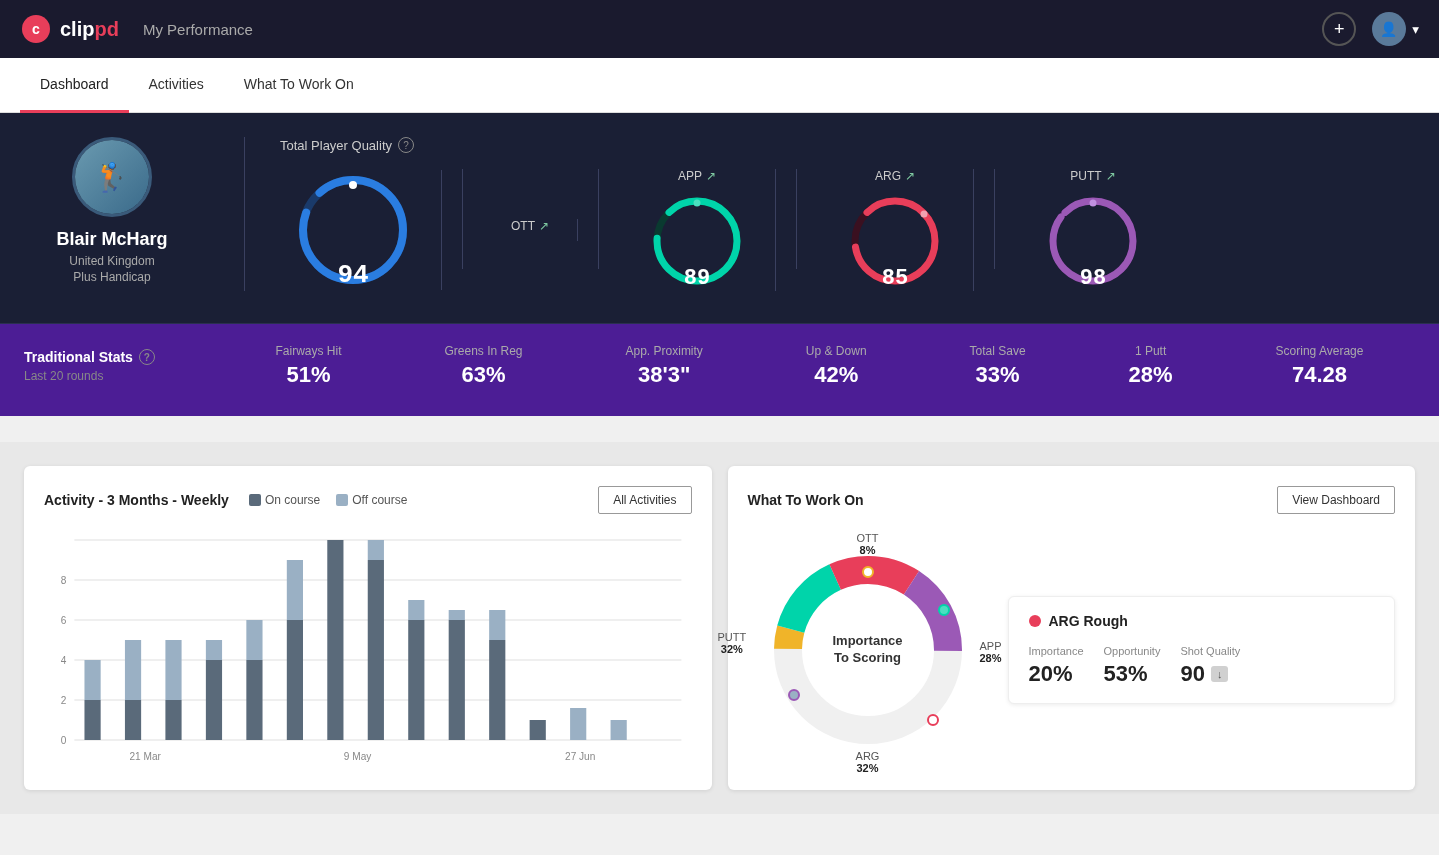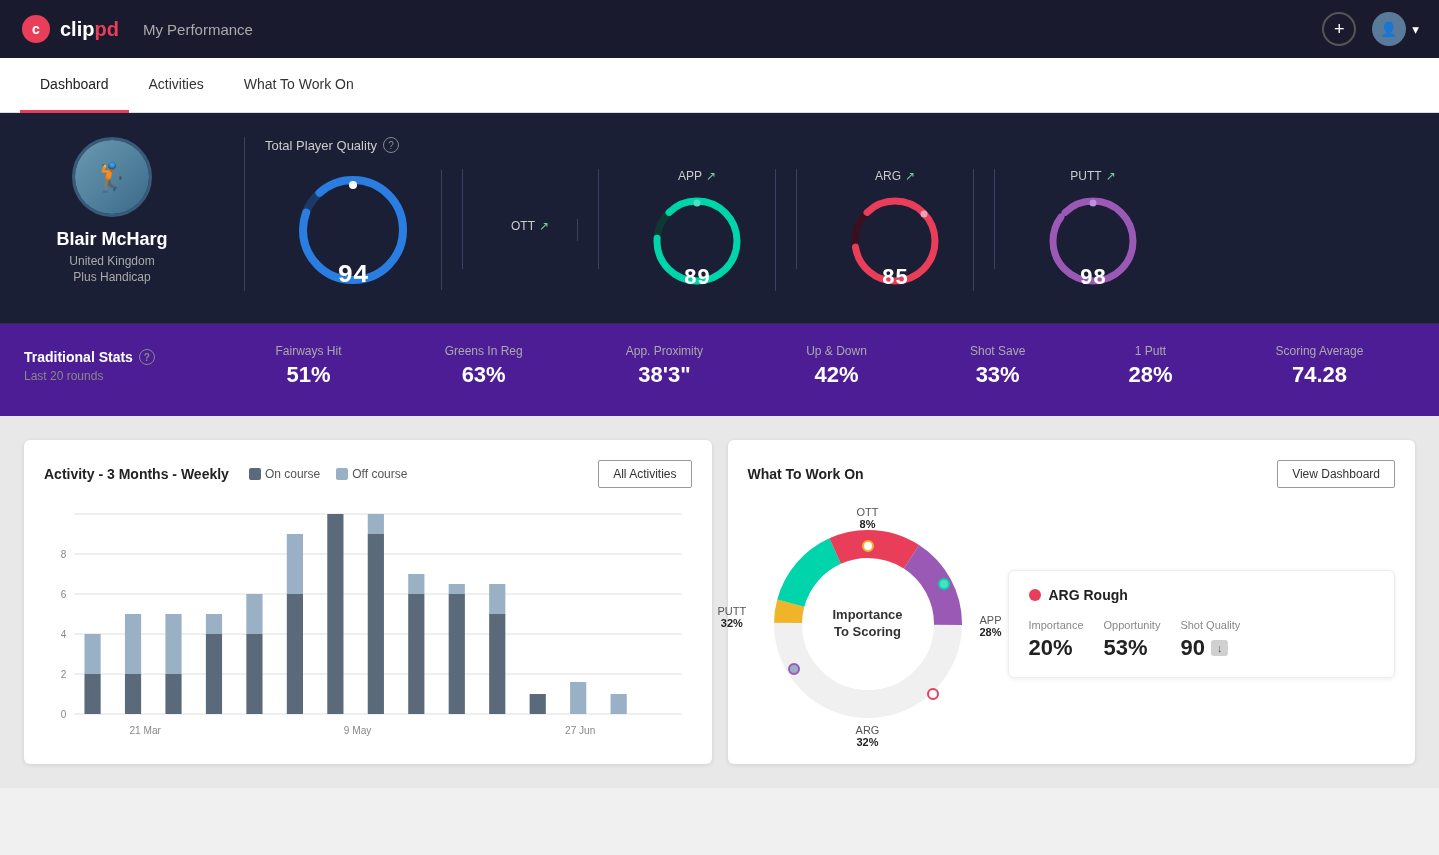--- a/index.html
+++ b/index.html
@@ -146,20 +146,21 @@
       display: flex;
       flex-direction: column;
     }
     .quality-header {
       font-size: 13px;
       color: #ccc;
       margin-bottom: 16px;
       display: flex;
       align-items: center;
       gap: 6px;
+      margin-left: 15px;
     }
     .info-icon {
       width: 16px;
       height: 16px;
       border-radius: 50%;
       border: 1px solid #888;
       display: inline-flex;
       align-items: center;
       justify-content: center;
       font-size: 10px;
@@ -248,20 +249,21 @@
       color: #fff;
     }
 
     
     .main-content {
       display: flex;
       gap: 16px;
       padding: 24px;
       background: #e8e8e8;
       min-height: 340px;
+      margin-top: 26px;
     }
 
     
     .card {
       background: #fff;
       border-radius: 6px;
       padding: 20px;
       box-shadow: 0 1px 4px rgba(0,0,0,0.1);
     }
     .activity-card {
@@ -566,21 +568,21 @@
     </div>
     <div class="stat-item">
       <span class="stat-label">App. Proximity</span>
       <span class="stat-value">38'3"</span>
     </div>
     <div class="stat-item">
       <span class="stat-label">Up &amp; Down</span>
       <span class="stat-value">42%</span>
     </div>
     <div class="stat-item">
-      <span class="stat-label">Shot Save</span>
+      <span class="stat-label">Total Save</span>
       <span class="stat-value">33%</span>
     </div>
     <div class="stat-item">
       <span class="stat-label">1 Putt</span>
       <span class="stat-value">28%</span>
     </div>
     <div class="stat-item">
       <span class="stat-label">Scoring Average</span>
       <span class="stat-value">74.28</span>
     </div>

